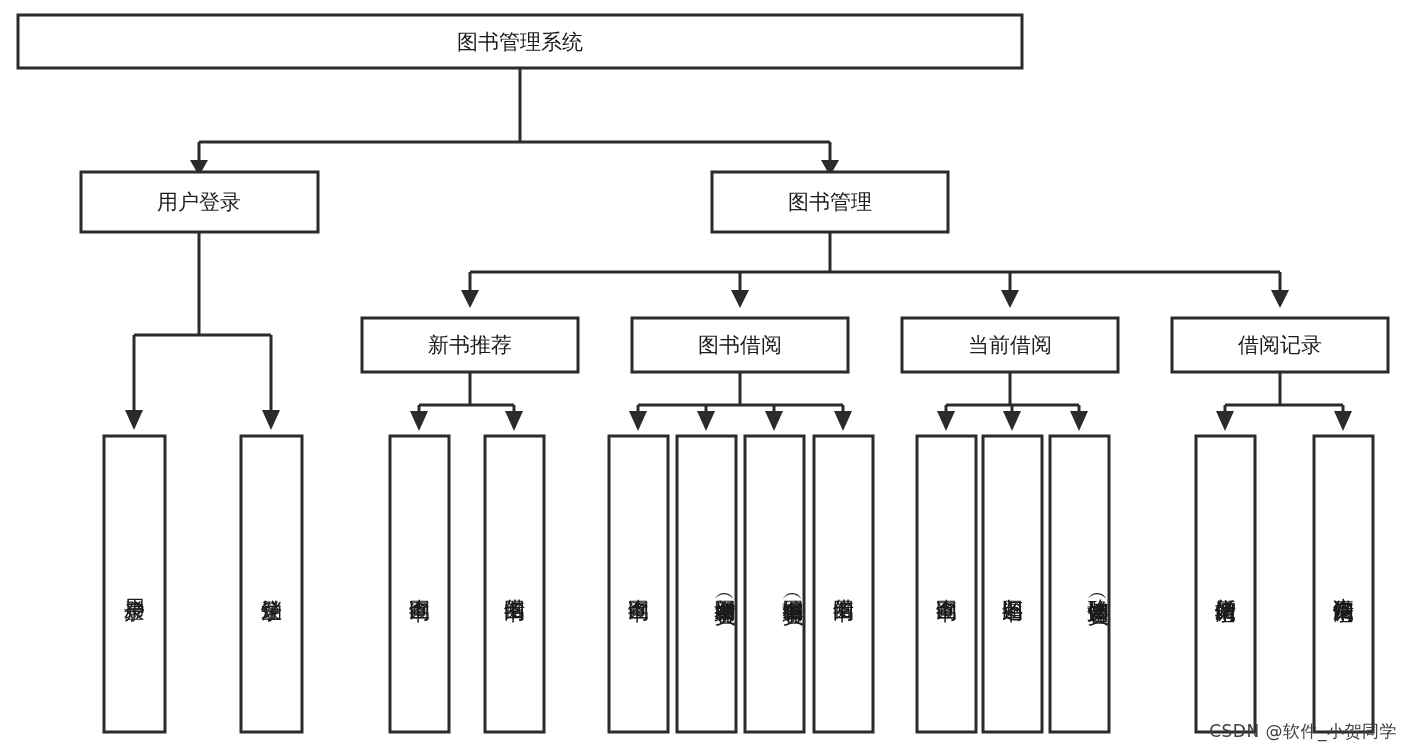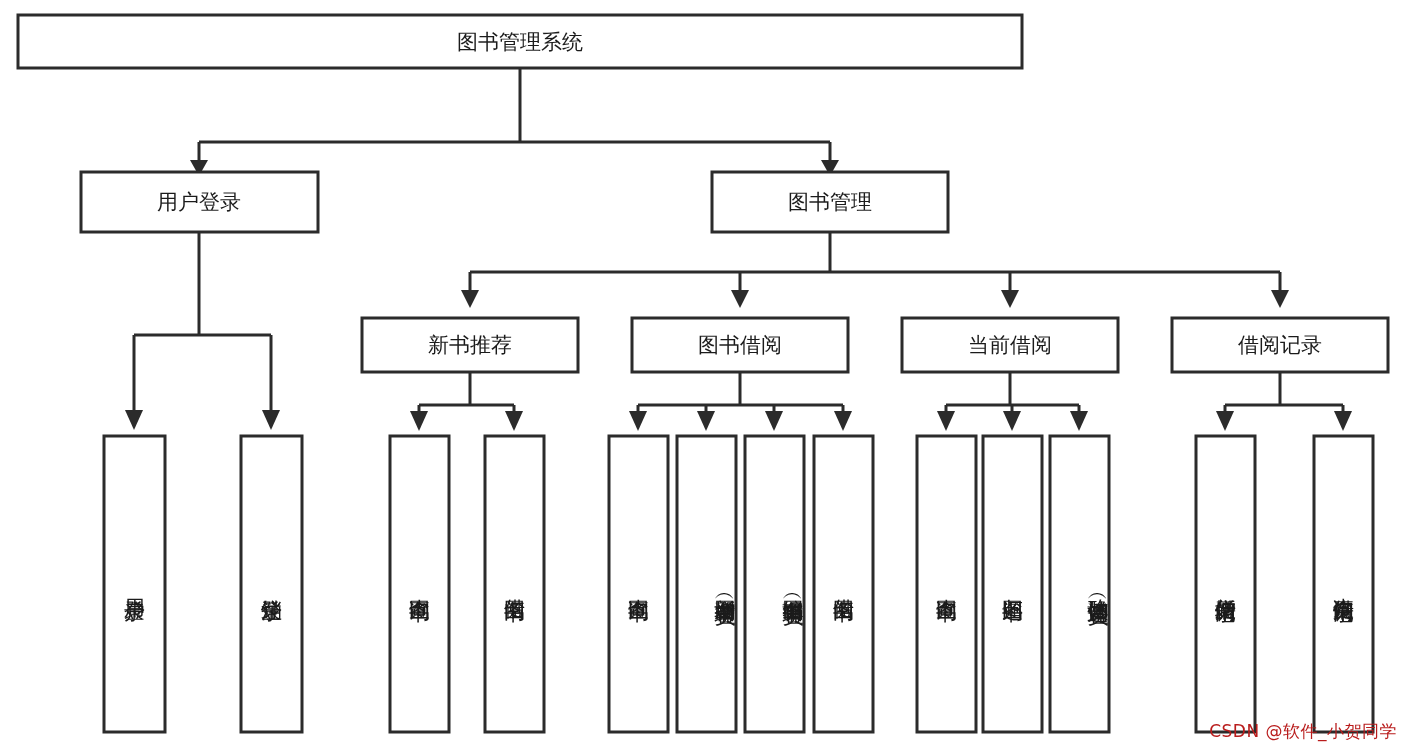--- a/index.html
+++ b/index.html
@@ -60,21 +60,21 @@
     text-align: center;
     white-space: nowrap;
     pointer-events: none;
   }
   .watermark {
     position: absolute;
     right: 8px;
     bottom: 4px;
     font-family: "DejaVu Sans", "Liberation Sans", sans-serif;
     font-size: 17px;
-    color: #b91c1c;
+    color: #404040;
     letter-spacing: 0.5px;
     white-space: nowrap;
   }
 </style>
 </head>
 <body>
 
 <div id="diagram-root">
 
   <svg id="tree-svg" viewBox="0 0 1405 747">

